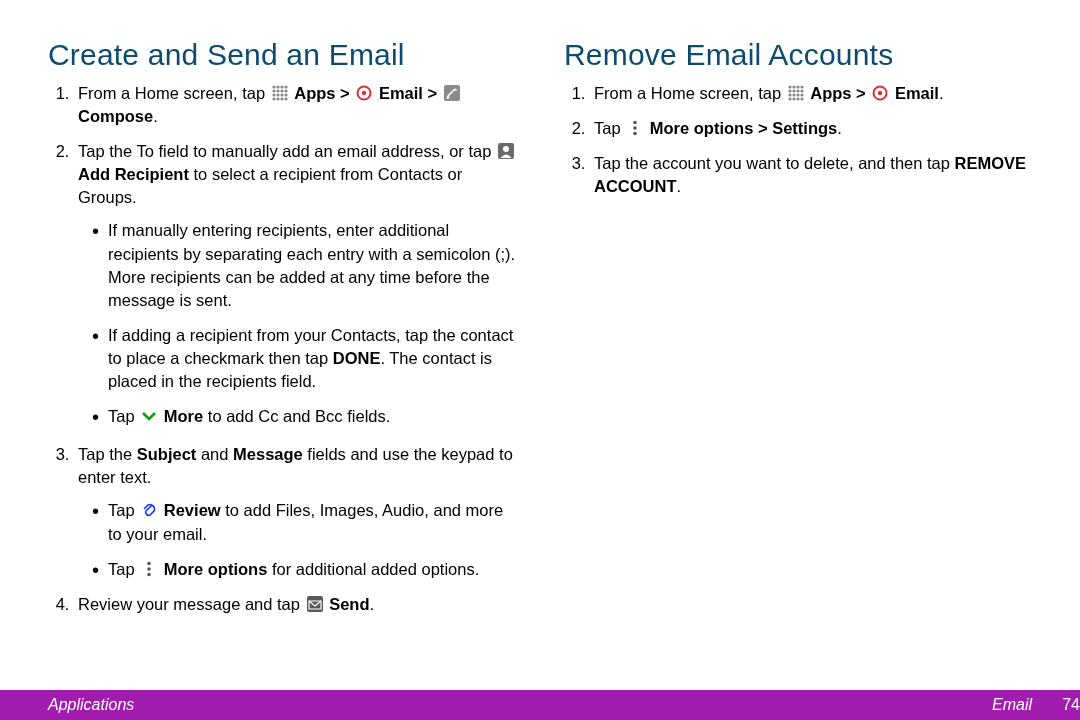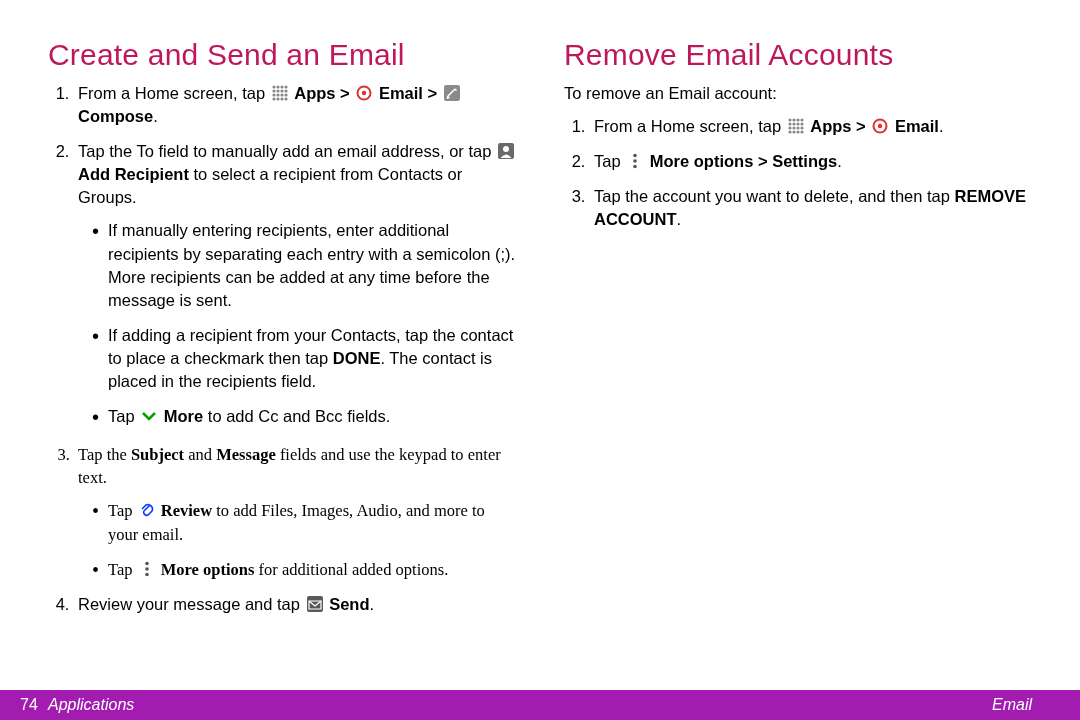--- a/index.html
+++ b/index.html
@@ -15,21 +15,21 @@
     background: #fff;
   }
   .page {
     padding: 34px 48px 0 48px;
     column-count: 2;
     column-gap: 48px;
     column-fill: auto;
     height: 640px;
   }
   h2 {
-    color: #be185d;
+    color: #0c4a6e;
     font-weight: 400;
     font-size: 30px;
     margin: 0 0 6px 0;
     letter-spacing: 0.2px;
   }
   p { margin: 0 0 10px 0; }
   ol { margin: 4px 0 10px 0; padding-left: 26px; }
   ol > li { margin-bottom: 12px; padding-left: 4px; }
   ul { list-style: none; margin: 10px 0 0 0; padding-left: 14px; }
   ul > li { position: relative; margin-bottom: 12px; padding-left: 16px; }
@@ -61,38 +61,38 @@
   
   .ico-more polyline { fill: none; stroke: #08a000; stroke-width: 2.6; }
   
   .ico-attach path { fill: none; stroke: #0a3cff; stroke-width: 1.6; }
   
   .ico-dots circle { fill: #555; }
   
   .ico-send rect.bg { fill: #5a5a5a; }
   .ico-send polyline, .ico-send path.env { stroke: #fff; fill: none; stroke-width: 1.2; }
 
-  .col2-top { margin-top: 15px; font-family: Liberation Serif, serif; }
+  .col2-top { margin-top: 15px; }
   .section2 { margin-top: 36px; break-inside: avoid; }
 
   .footer {
     position: absolute;
     left: 0; right: 0; bottom: 0;
     height: 30px;
     background: #a21caf;
     color: #fff;
     display: flex;
     align-items: center;
     font-size: 16px;
     font-style: italic;
     padding: 0 48px;
   }
   .footer .center {
-    position: absolute; left: 8px; right: 0;
-    text-align: left;
+    position: absolute; left: 15px; right: 0;
+    text-align: right;
     font-style: normal;
     padding-left: 12px;
   }
   .footer .right { margin-left: auto; }
 </style>
 </head>
 <body>
 
 <div class="page">
 
@@ -206,21 +206,20 @@
             <path class="env" d="M3 6 h12 v8 h-12 Z"></path>
             <polyline points="3,6 9,11 15,6"></polyline>
           </svg>
       </span>
       <b> Send</b><span>.</span>
     </li>
   </ol>
 
   <div class="section2">
     <h2>Remove Email Accounts</h2>
-    <p>To remove an Email account:</p>
     <ol>
       <li>
         <span>From a Home screen, tap </span>
         <span class="ico ico-apps">
           <svg viewBox="0 0 18 18">
               <g class="dot">
             <circle cx="3" cy="3" r="1.6"></circle>
                 <circle cx="7" cy="3" r="1.6"></circle>
                 <circle cx="11" cy="3" r="1.6"></circle>
                 <circle cx="15" cy="3" r="1.6"></circle>

